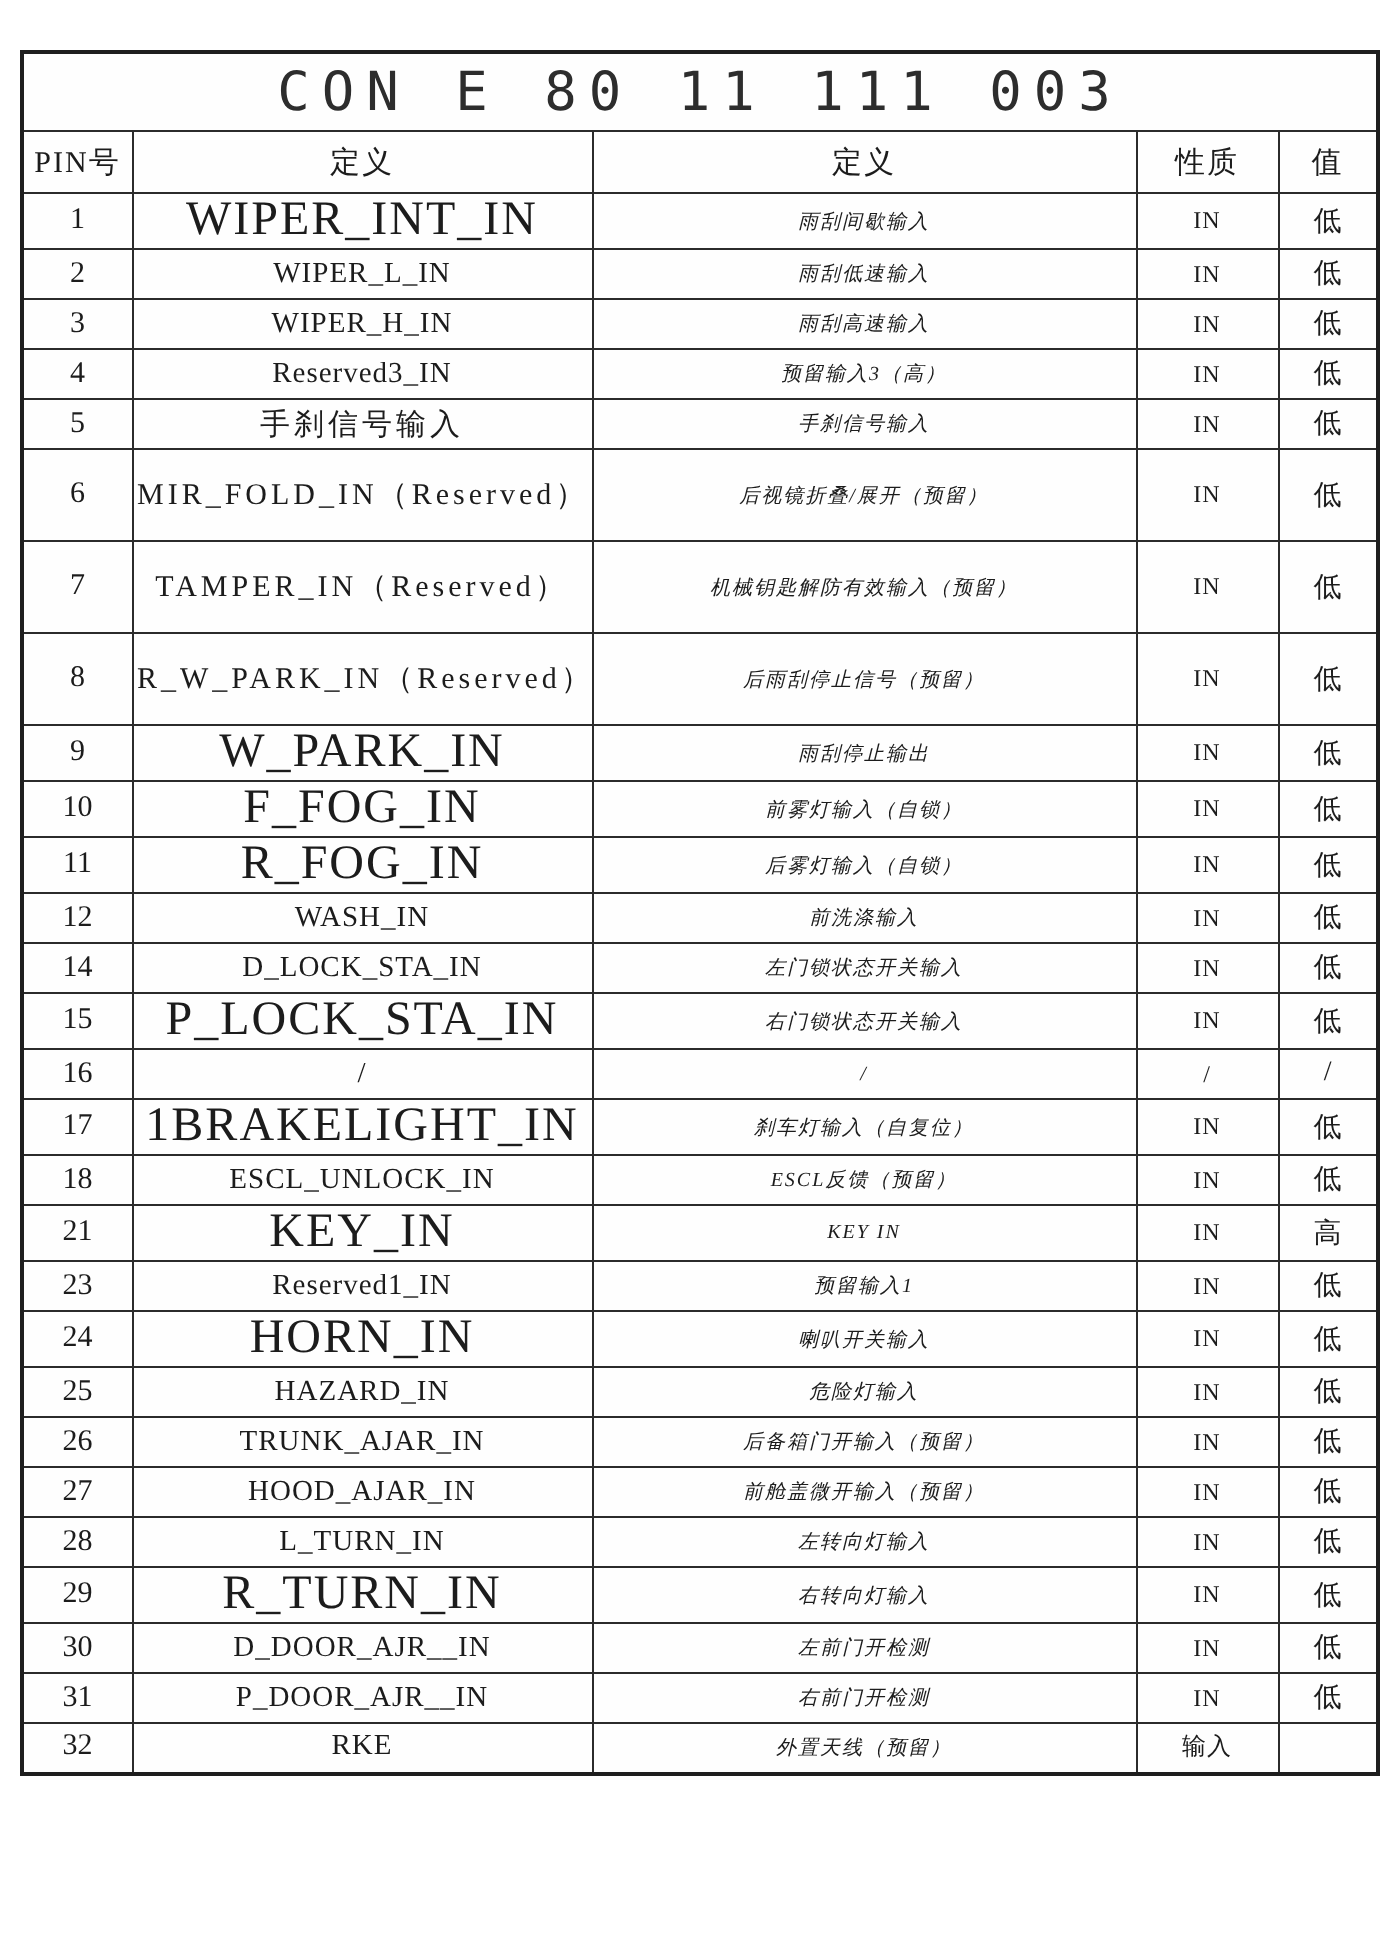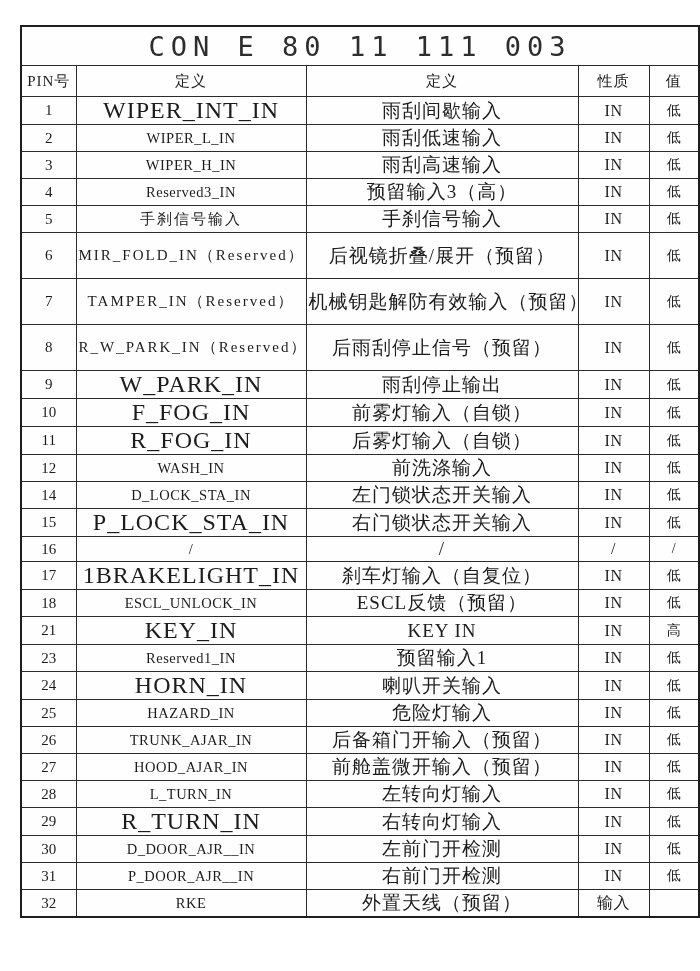--- a/index.html
+++ b/index.html
@@ -10,21 +10,21 @@
   body {
     width: 700px;
     height: 971px;
     position: relative;
     font-family: "Liberation Serif", "DejaVu Serif", serif;
     color: #1c1c1c;
     -webkit-font-smoothing: antialiased;
   }
   .page {
     position: absolute;
-    left: 20px;
+    left: 10px;
     top: 25px;
     width: 678px;
   }
   table.pin-table {
     width: 100%;
     border-collapse: collapse;
     table-layout: fixed;
     background: #fefefe;
   }
   table.pin-table th,
@@ -55,22 +55,22 @@
     font-weight: 400;
     letter-spacing: 1px;
   }
   
   tbody tr { height: 25px; }
   tbody tr.tall { height: 46px; }
   td.pin-num  { font-size: 15px; }
   td.pin-name { font-size: 14.5px; letter-spacing: 0.5px; }
   td.pin-name.lg { font-size: 24px; letter-spacing: 1px; }
   td.pin-name.cjk { font-size: 15px; letter-spacing: 2px; }
-  td.pin-desc { font-size: 19px; letter-spacing: 1px; }
-  td.pin-dir  { font-size: 16px; letter-spacing: 0.5px; margin-left: 16px; }
+  td.pin-desc { font-size: 10px; letter-spacing: 1px; font-style: italic; }
+  td.pin-dir  { font-size: 12px; letter-spacing: 0.5px; margin-left: 16px; }
   td.pin-val  { font-size: 14px; }
 </style>
 </head>
 <body>
 
 <div class="page">
   <table class="pin-table">
     <colgroup>
       <col style="width:55px">
       <col style="width:230px">

